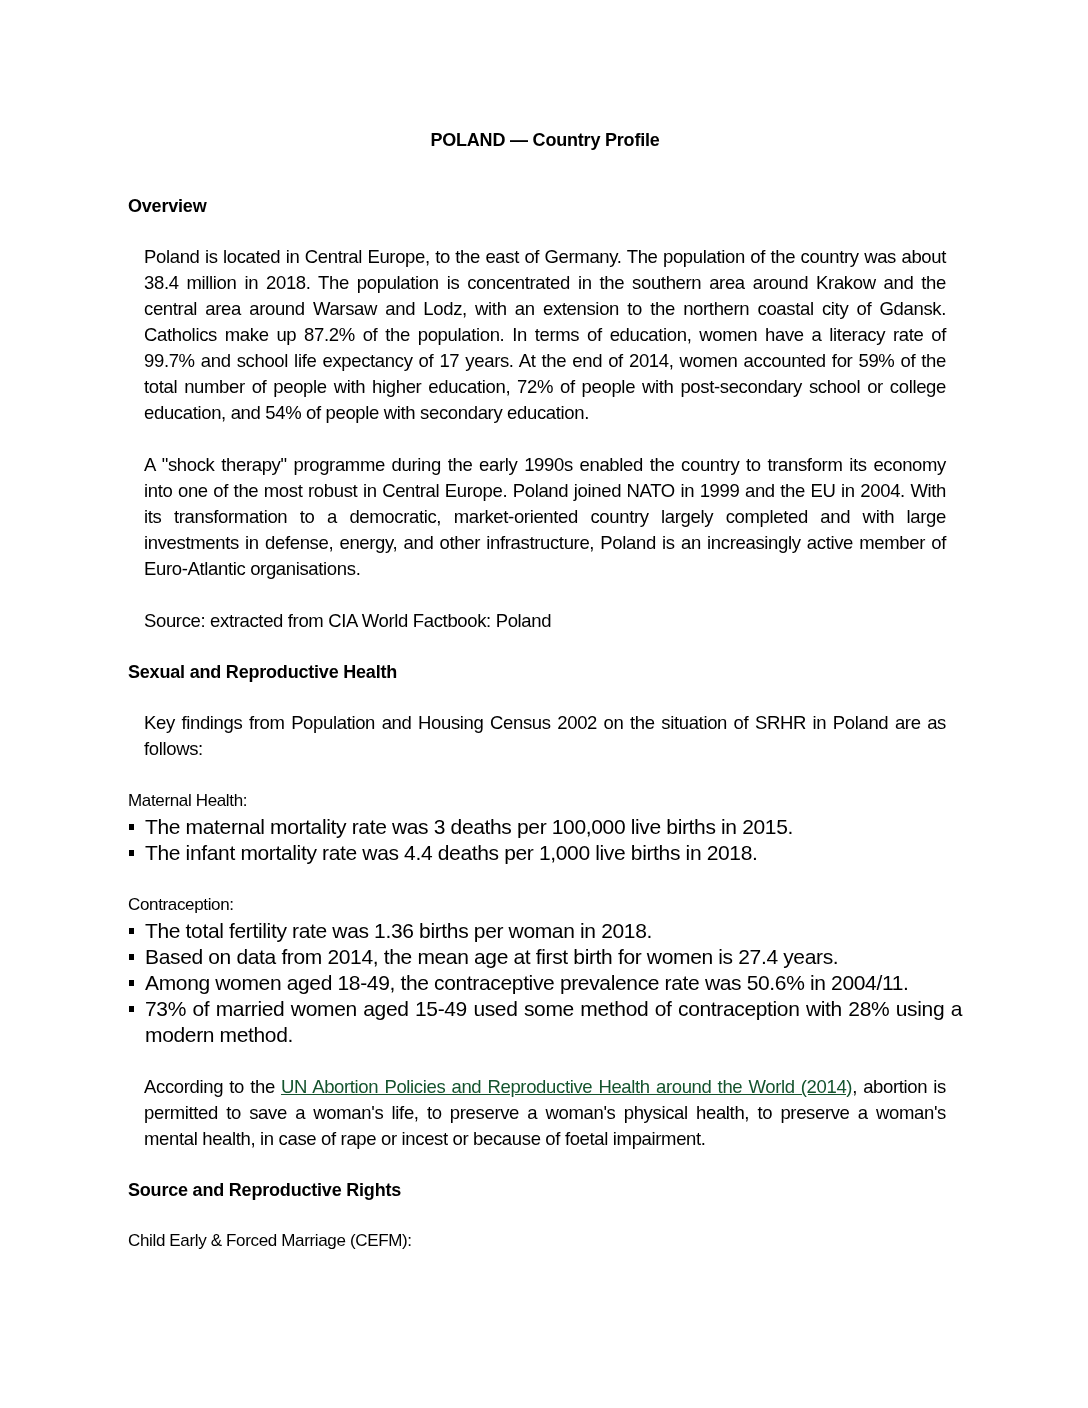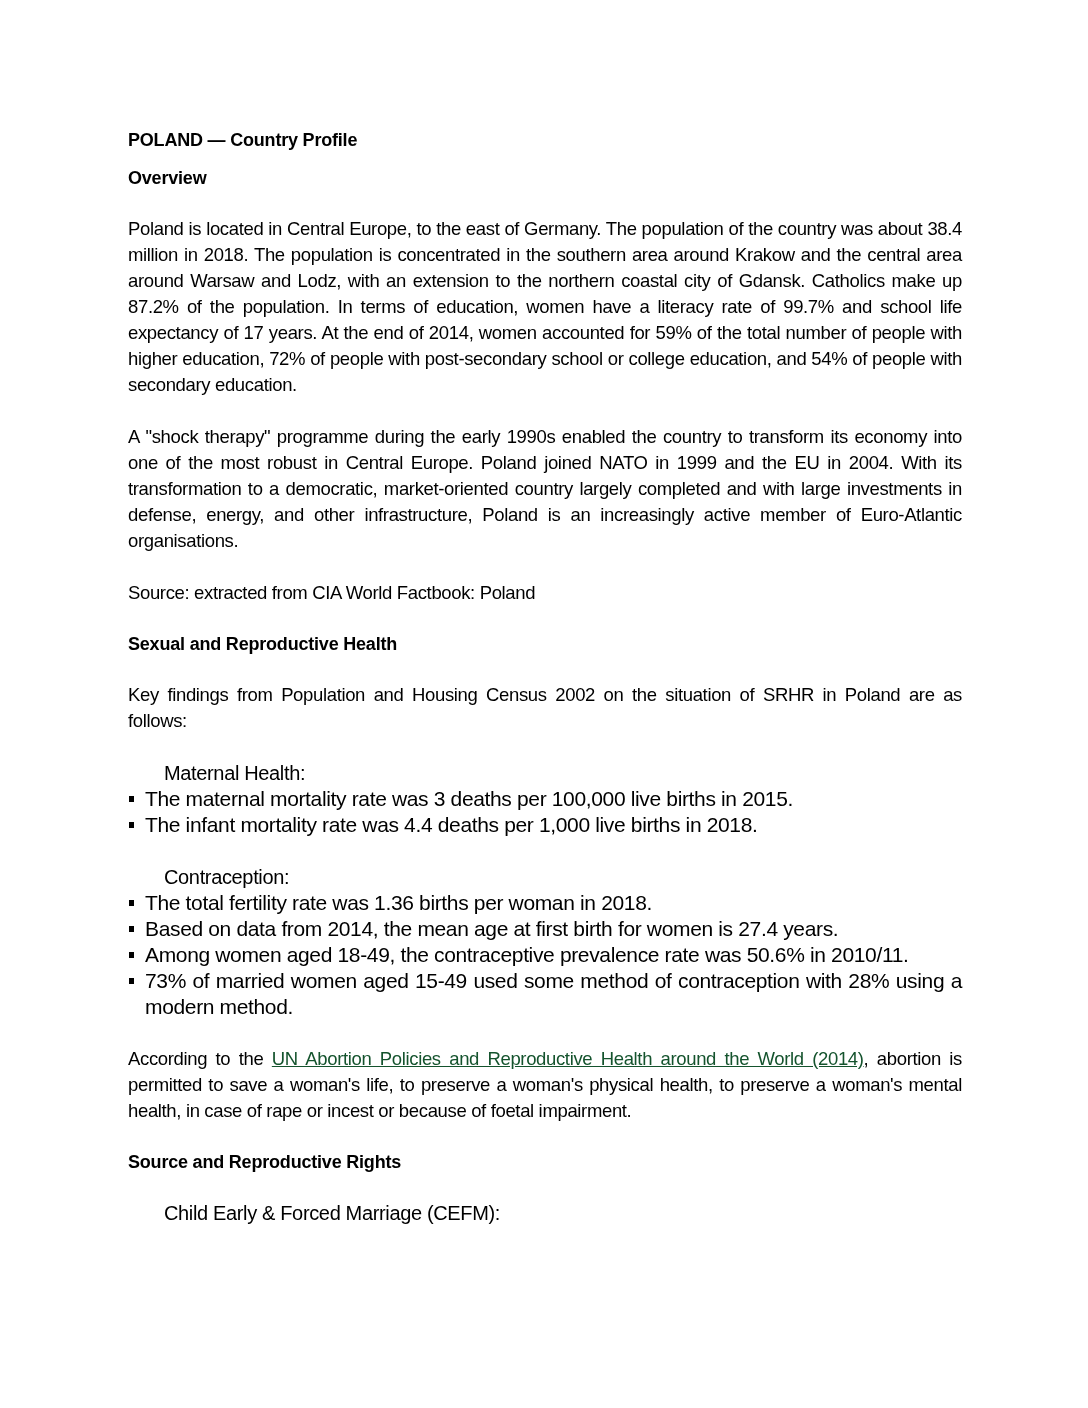--- a/index.html
+++ b/index.html
@@ -21,35 +21,34 @@
       top: 128px;
       width: 834px;
     }
     .title, .section-heading {
       font-weight: bold;
       font-size: 18px;
       line-height: 24px;
       margin: 0;
       letter-spacing: -0.2px;
     }
-    .title { margin-bottom: 14px; }
+    .title { margin-bottom: 42px; text-align: center; }
     .section-heading { margin-bottom: 26px; }
     p {
-      margin: 0;
+      margin: 16px;
       font-size: 18.5px;
       line-height: 26px;
       text-align: justify;
       letter-spacing: -0.35px;
     }
     .para-block { margin-bottom: 26px; }
     .sub-label {
-      font-size: 20px;
+      font-size: 17px;
       line-height: 26px;
       letter-spacing: -0.35px;
-      margin-left: 36px;
     }
     ul.bullets {
       list-style: none;
       margin: 0 0 26px 0;
       padding: 0;
     }
     ul.bullets li {
       position: relative;
       padding-left: 17px;
       font-size: 21px;
@@ -90,21 +89,21 @@
   <div class="sub-label">Maternal Health:</div>
   <ul class="bullets">
     <li><span class="bullet-mark"></span><span>The maternal mortality rate was 3 deaths per 100,000 live births in 2015.</span></li>
     <li><span class="bullet-mark"></span><span>The infant mortality rate was 4.4 deaths per 1,000 live births in 2018.</span></li>
   </ul>
 
   <div class="sub-label">Contraception:</div>
   <ul class="bullets">
     <li><span class="bullet-mark"></span><span>The total fertility rate was 1.36 births per woman in 2018.</span></li>
     <li><span class="bullet-mark"></span><span>Based on data from 2014, the mean age at first birth for women is 27.4 years.</span></li>
-    <li><span class="bullet-mark"></span><span>Among women aged 18-49, the contraceptive prevalence rate was 50.6% in 2010/11.</span></li>
+    <li><span class="bullet-mark"></span><span>Among women aged 18-49, the contraceptive prevalence rate was 50.6% in 2004/11.</span></li>
     <li><span class="bullet-mark"></span><span>73% of married women aged 15-49 used some method of contraception with 28% using a modern method.</span></li>
   </ul>
 
   <p class="para-block"><span>According to the </span><a class="doc-link" href="#">UN Abortion Policies and Reproductive Health around the World (2014)</a><span>, abortion is permitted to save a woman's life, to preserve a woman's physical health, to preserve a woman's mental health, in case of rape or incest or because of foetal impairment.</span></p>
 
   <h2 class="section-heading">Source and Reproductive Rights</h2>
 
   <div class="sub-label">Child Early &amp; Forced Marriage (CEFM):</div>
 
 </div>

